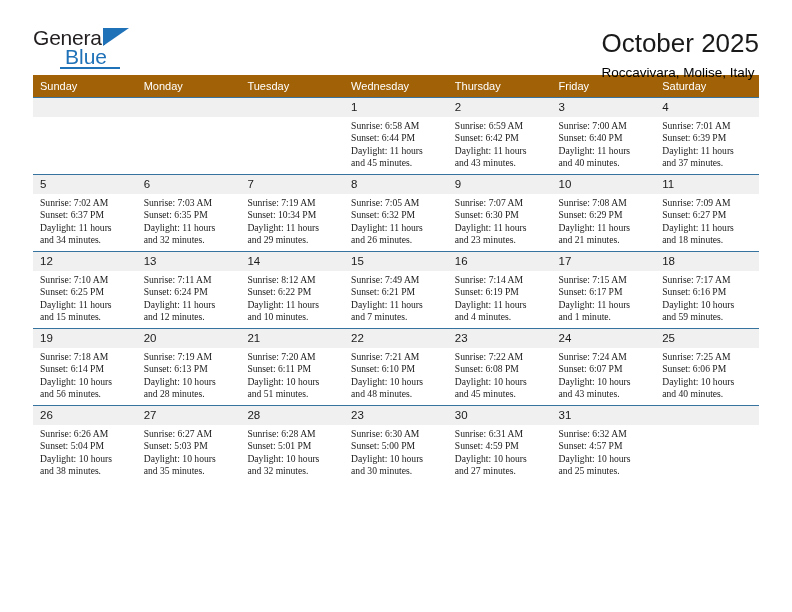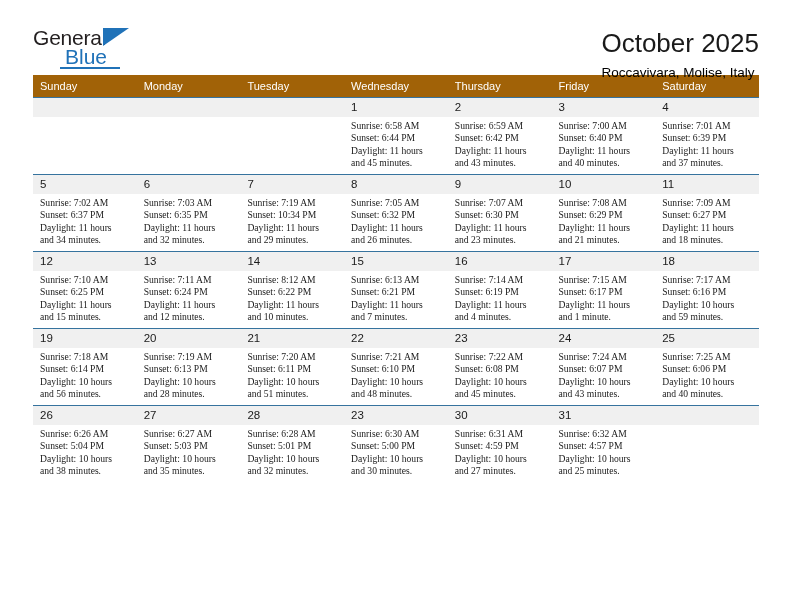--- a/index.html
+++ b/index.html
@@ -330,21 +330,21 @@
             <div class="details">
               <div>Sunrise: 8:12 AM</div>
               <div>Sunset: 6:22 PM</div>
               <div>Daylight: 11 hours</div>
               <div>and 10 minutes.</div>
             </div>
           </td>
           <td>
             <div class="daynum">15</div>
             <div class="details">
-              <div>Sunrise: 6:13 AM</div>
+              <div>Sunrise: 7:49 AM</div>
               <div>Sunset: 6:21 PM</div>
               <div>Daylight: 11 hours</div>
               <div>and 7 minutes.</div>
             </div>
           </td>
           <td>
             <div class="daynum">16</div>
             <div class="details">
               <div>Sunrise: 7:14 AM</div>
               <div>Sunset: 6:19 PM</div>

